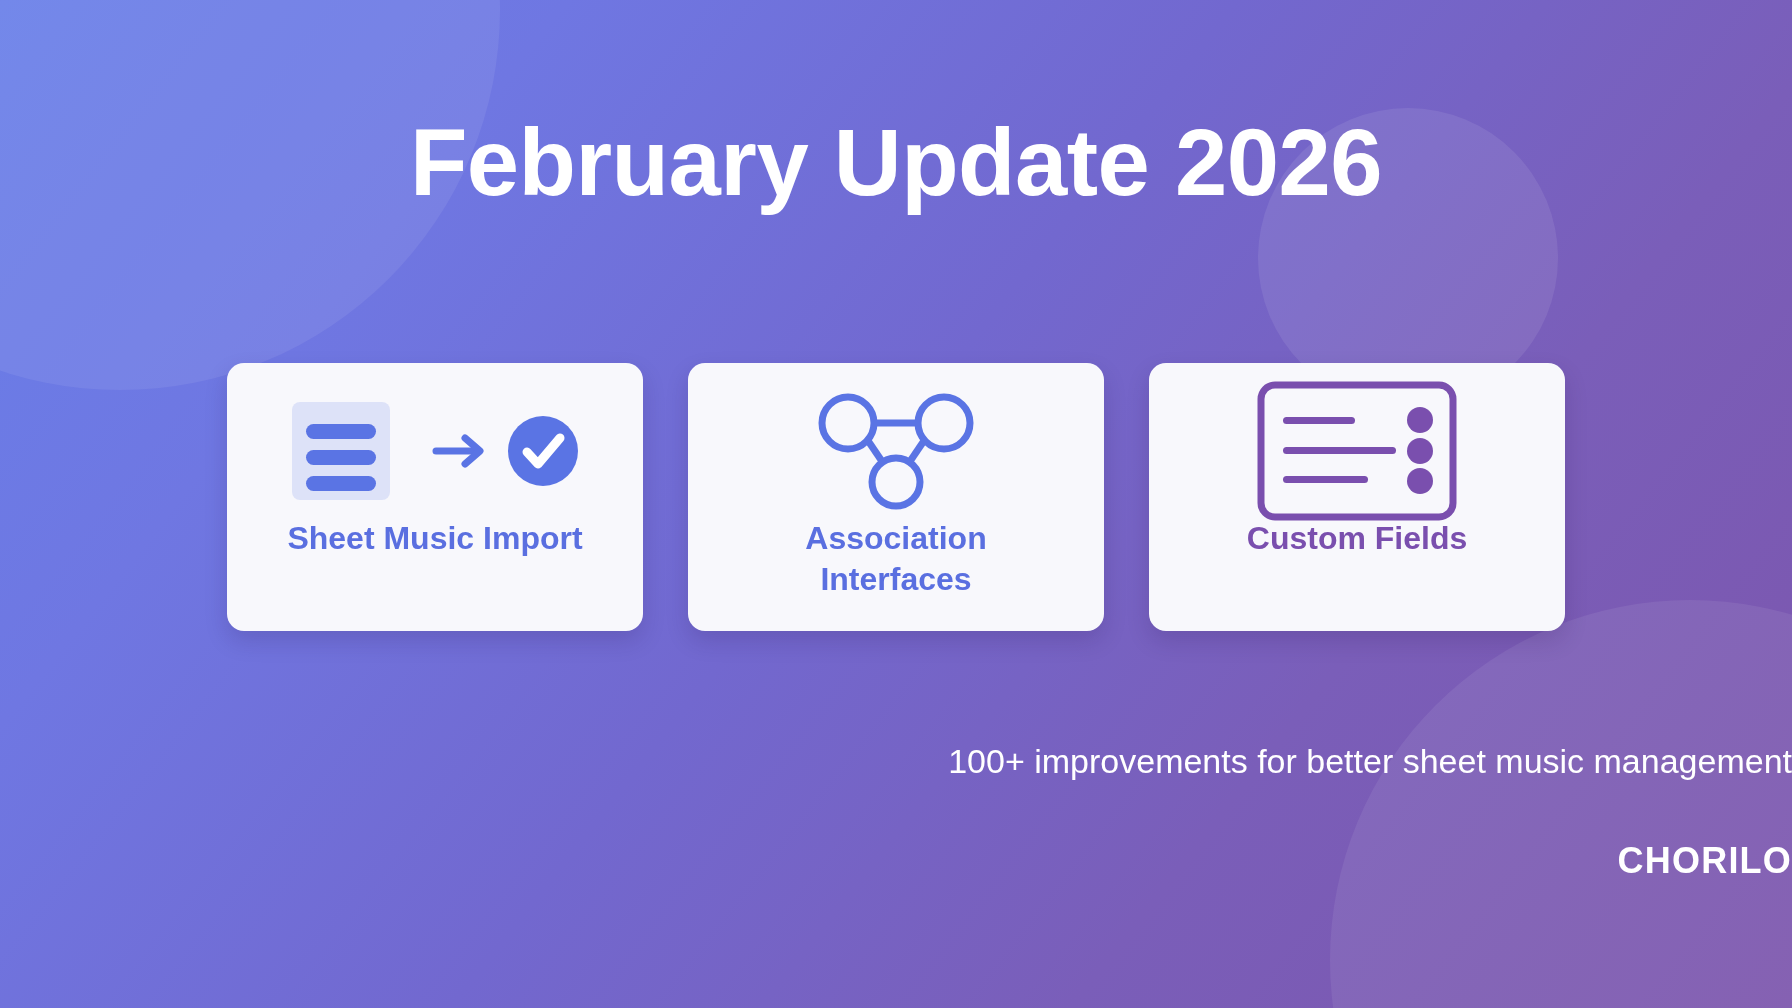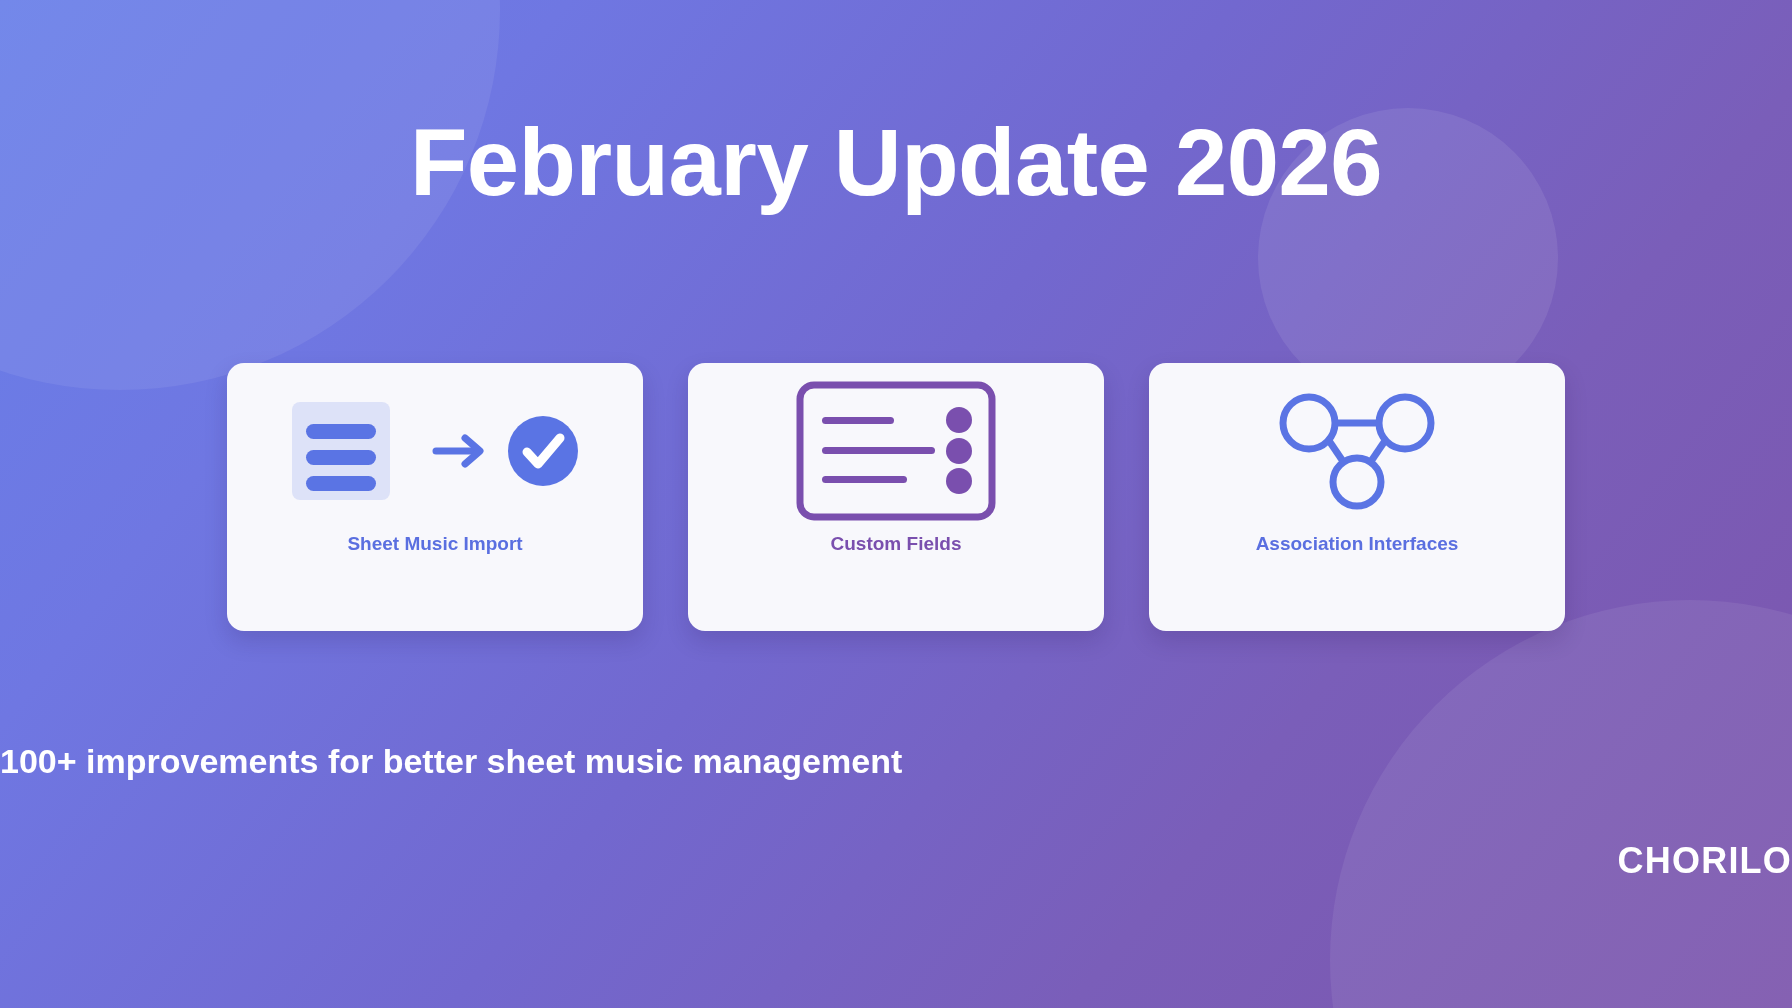--- a/index.html
+++ b/index.html
@@ -85,40 +85,40 @@
   }
 
   .card-icon {
     height: 122px;
     display: flex;
     align-items: center;
     justify-content: center;
   }
 
   .card-label {
-    margin-top: 20px;
+    margin-top: 6px;
     text-align: center;
-    font-size: 19px;
+    font-size: 32px;
     font-weight: bold;
     line-height: 1.28;
     max-width: 300px;
   }
   .card-label.blue   { color: #5a6fe0; }
   .card-label.purple { color: #7a4fae; }
 
   
   .tagline {
     position: absolute;
     top: 742px;
     left: 0;
     width: 100%;
-    text-align: left;
+    text-align: right;
     color: #ffffff;
     font-size: 34px;
-    font-weight: bold;
+    font-weight: normal;
   }
 
   .brand {
     position: absolute;
     top: 840px;
     left: 0;
     width: 100%;
     text-align: right;
     color: #ffffff;
     font-size: 36px;
@@ -153,49 +153,49 @@
             <polyline points="175,42 190,55 175,68" fill="none" stroke="#5a74e4" stroke-width="7" stroke-linecap="round" stroke-linejoin="round"></polyline>
           </g>
 
           <g>
             <circle cx="253" cy="55" r="35" fill="#5a74e4"></circle>
             <polyline points="237,56 248,68 270,42" fill="none" stroke="#ffffff" stroke-width="9" stroke-linecap="round" stroke-linejoin="round"></polyline>
           </g>
         </svg>
       </div>
       <div class="card-label blue">Sheet Music Import</div>
+    </div>
+
+    <div class="card">
+      <div class="card-icon">
+        <svg width="172" height="122" viewBox="0 0 172 122">
+          <line x1="46" y1="33" x2="126" y2="33" stroke="#5a74e4" stroke-width="7"></line>
+          <line x1="46" y1="33" x2="86" y2="92" stroke="#5a74e4" stroke-width="7"></line>
+          <line x1="126" y1="33" x2="86" y2="92" stroke="#5a74e4" stroke-width="7"></line>
+          <circle cx="38" cy="33" r="26" fill="#f8f8fc" stroke="#5a74e4" stroke-width="7"></circle>
+          <circle cx="134" cy="33" r="26" fill="#f8f8fc" stroke="#5a74e4" stroke-width="7"></circle>
+          <circle cx="86" cy="92" r="24" fill="#f8f8fc" stroke="#5a74e4" stroke-width="7"></circle>
+        </svg>
+      </div>
+      <div class="card-label blue">Association Interfaces</div>
     </div>
 
     <div class="card">
       <div class="card-icon">
         <svg width="200" height="140" viewBox="0 0 200 140">
           <rect x="4" y="4" width="192" height="132" rx="14" fill="none" stroke="#7a4fae" stroke-width="7"></rect>
           <rect x="26" y="36" width="72" height="7" rx="3.5" fill="#7a4fae"></rect>
           <rect x="26" y="66" width="113" height="7" rx="3.5" fill="#7a4fae"></rect>
           <rect x="26" y="95" width="85" height="7" rx="3.5" fill="#7a4fae"></rect>
           <circle cx="163" cy="39" r="13" fill="#7a4fae"></circle>
           <circle cx="163" cy="70" r="13" fill="#7a4fae"></circle>
           <circle cx="163" cy="100" r="13" fill="#7a4fae"></circle>
         </svg>
       </div>
       <div class="card-label purple">Custom Fields</div>
     </div>
 
-    <div class="card">
-      <div class="card-icon">
-        <svg width="172" height="122" viewBox="0 0 172 122">
-          <line x1="46" y1="33" x2="126" y2="33" stroke="#5a74e4" stroke-width="7"></line>
-          <line x1="46" y1="33" x2="86" y2="92" stroke="#5a74e4" stroke-width="7"></line>
-          <line x1="126" y1="33" x2="86" y2="92" stroke="#5a74e4" stroke-width="7"></line>
-          <circle cx="38" cy="33" r="26" fill="#f8f8fc" stroke="#5a74e4" stroke-width="7"></circle>
-          <circle cx="134" cy="33" r="26" fill="#f8f8fc" stroke="#5a74e4" stroke-width="7"></circle>
-          <circle cx="86" cy="92" r="24" fill="#f8f8fc" stroke="#5a74e4" stroke-width="7"></circle>
-        </svg>
-      </div>
-      <div class="card-label blue">Association Interfaces</div>
-    </div>
-
   </div>
 
   <div class="tagline">100+ improvements for better sheet music management</div>
   <div class="brand">CHORILO</div>
 
 </div>
 
 </body></html>

